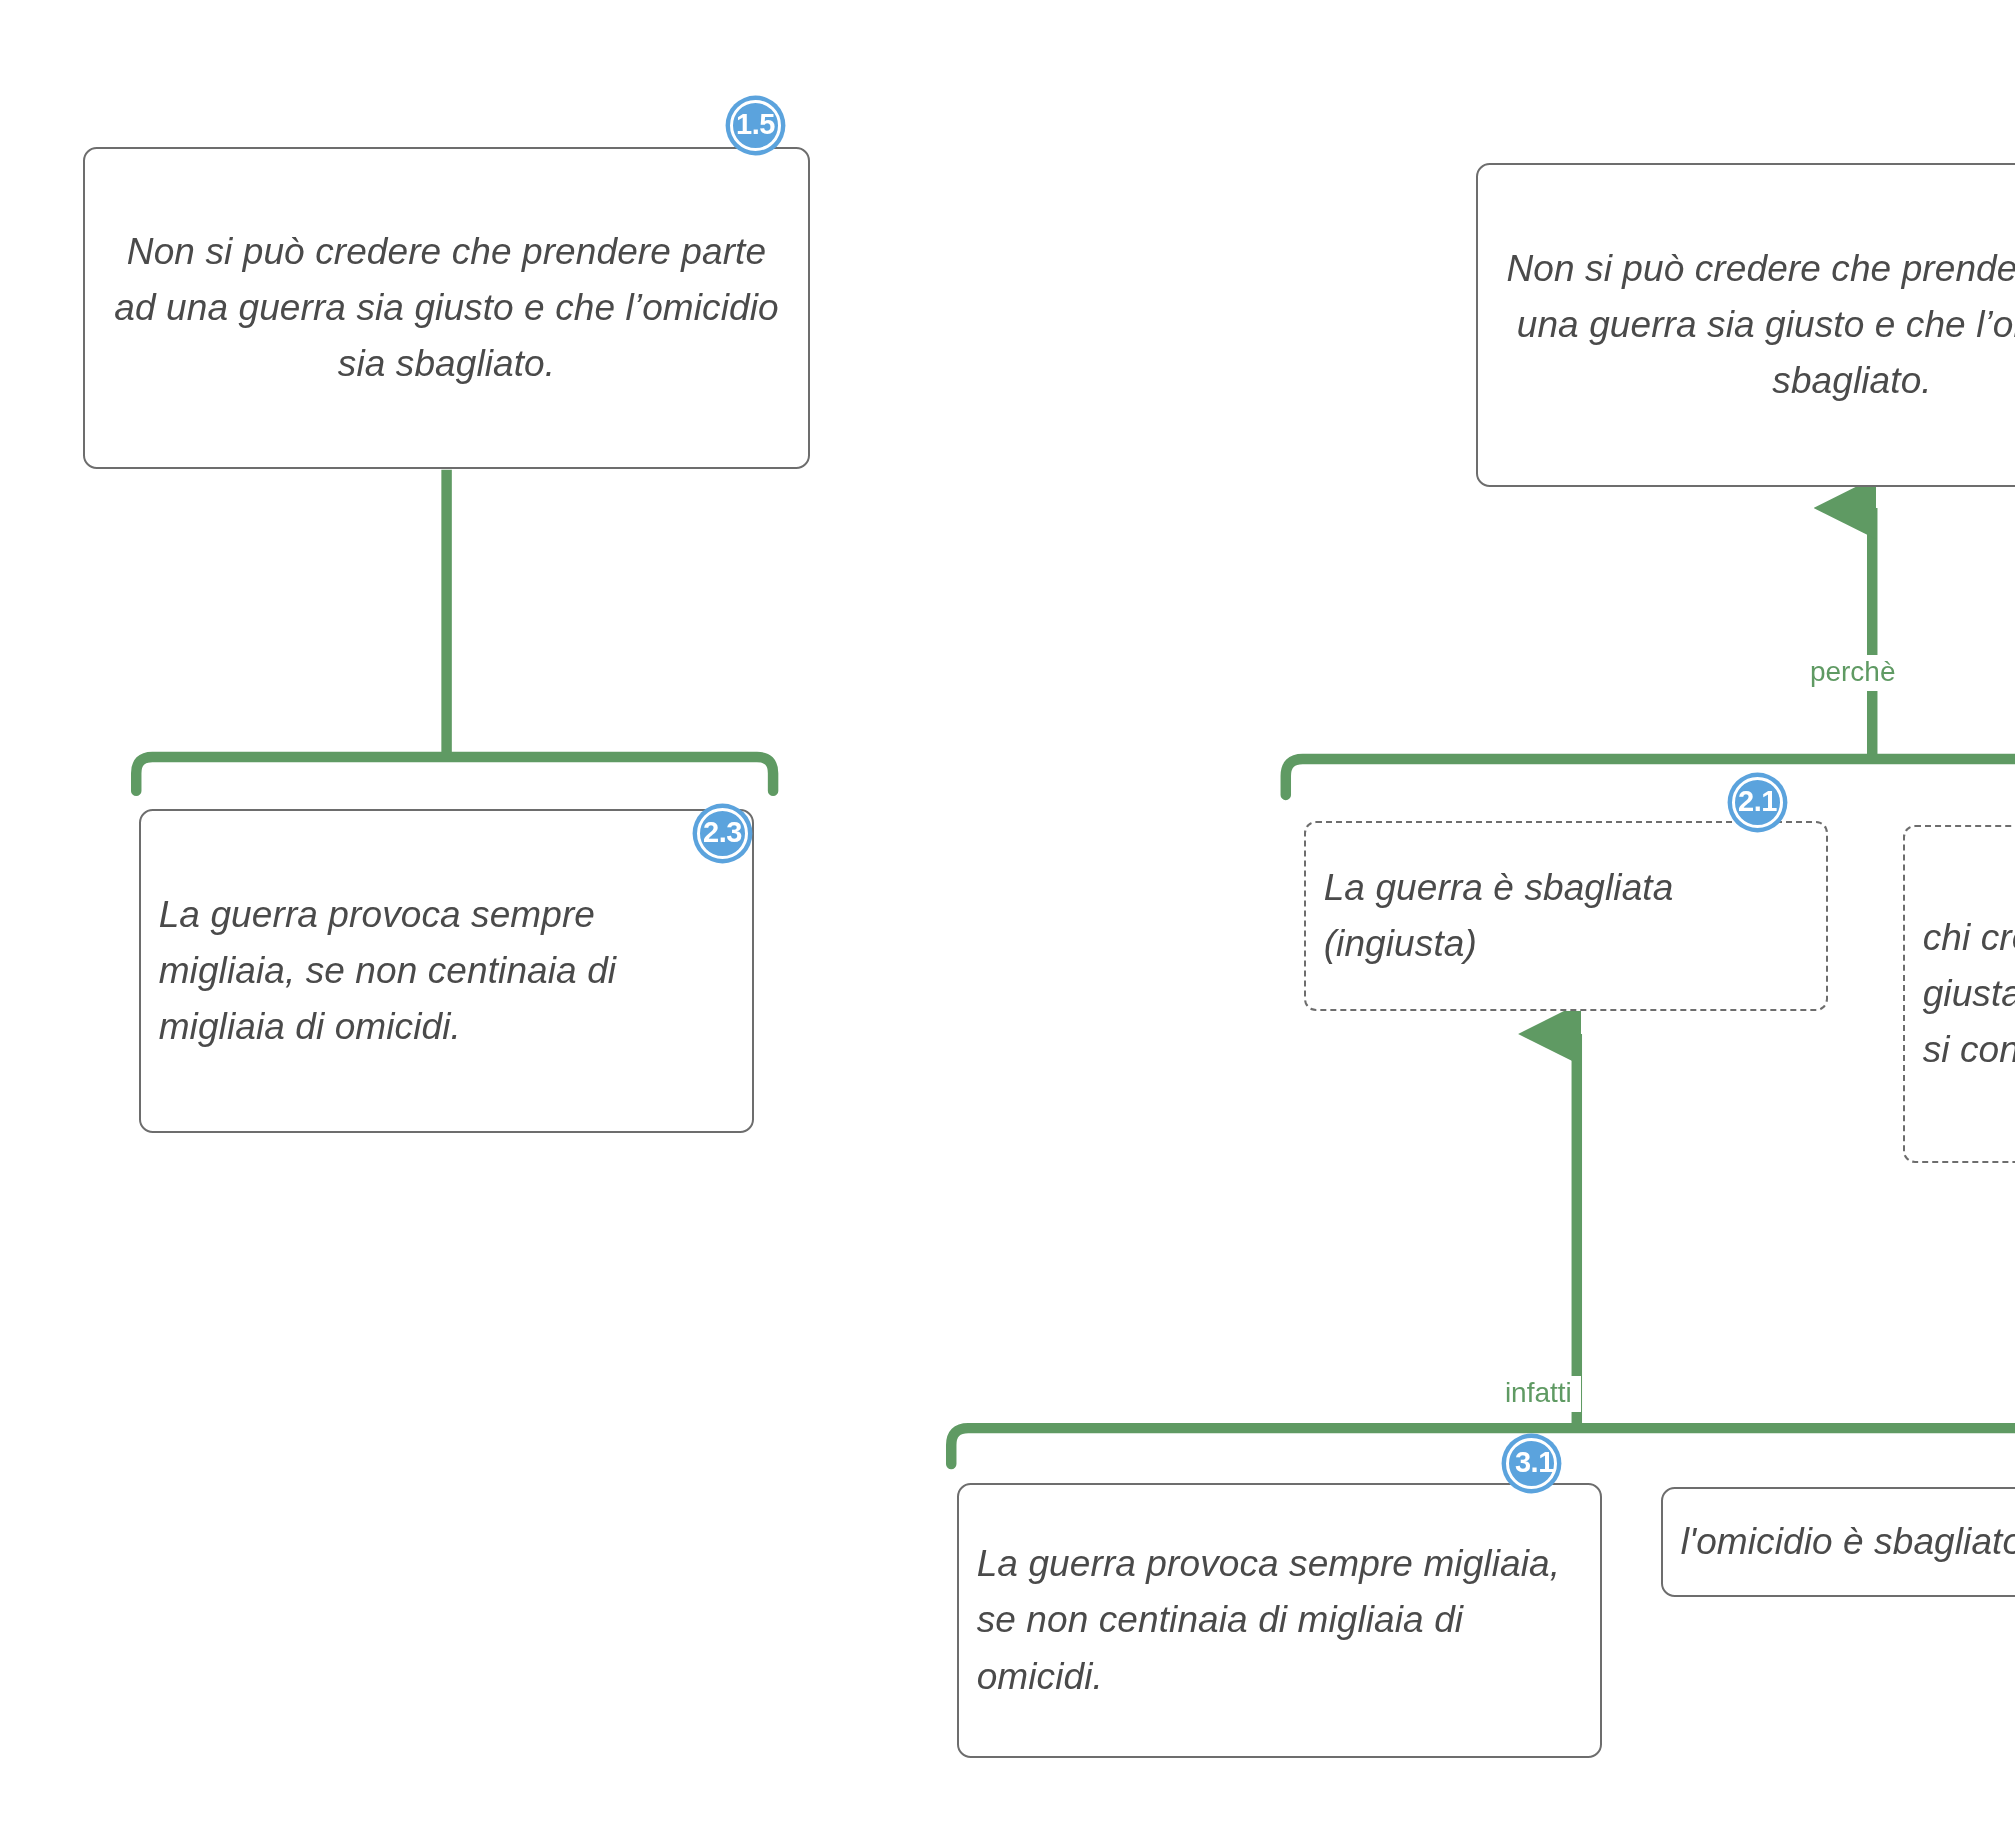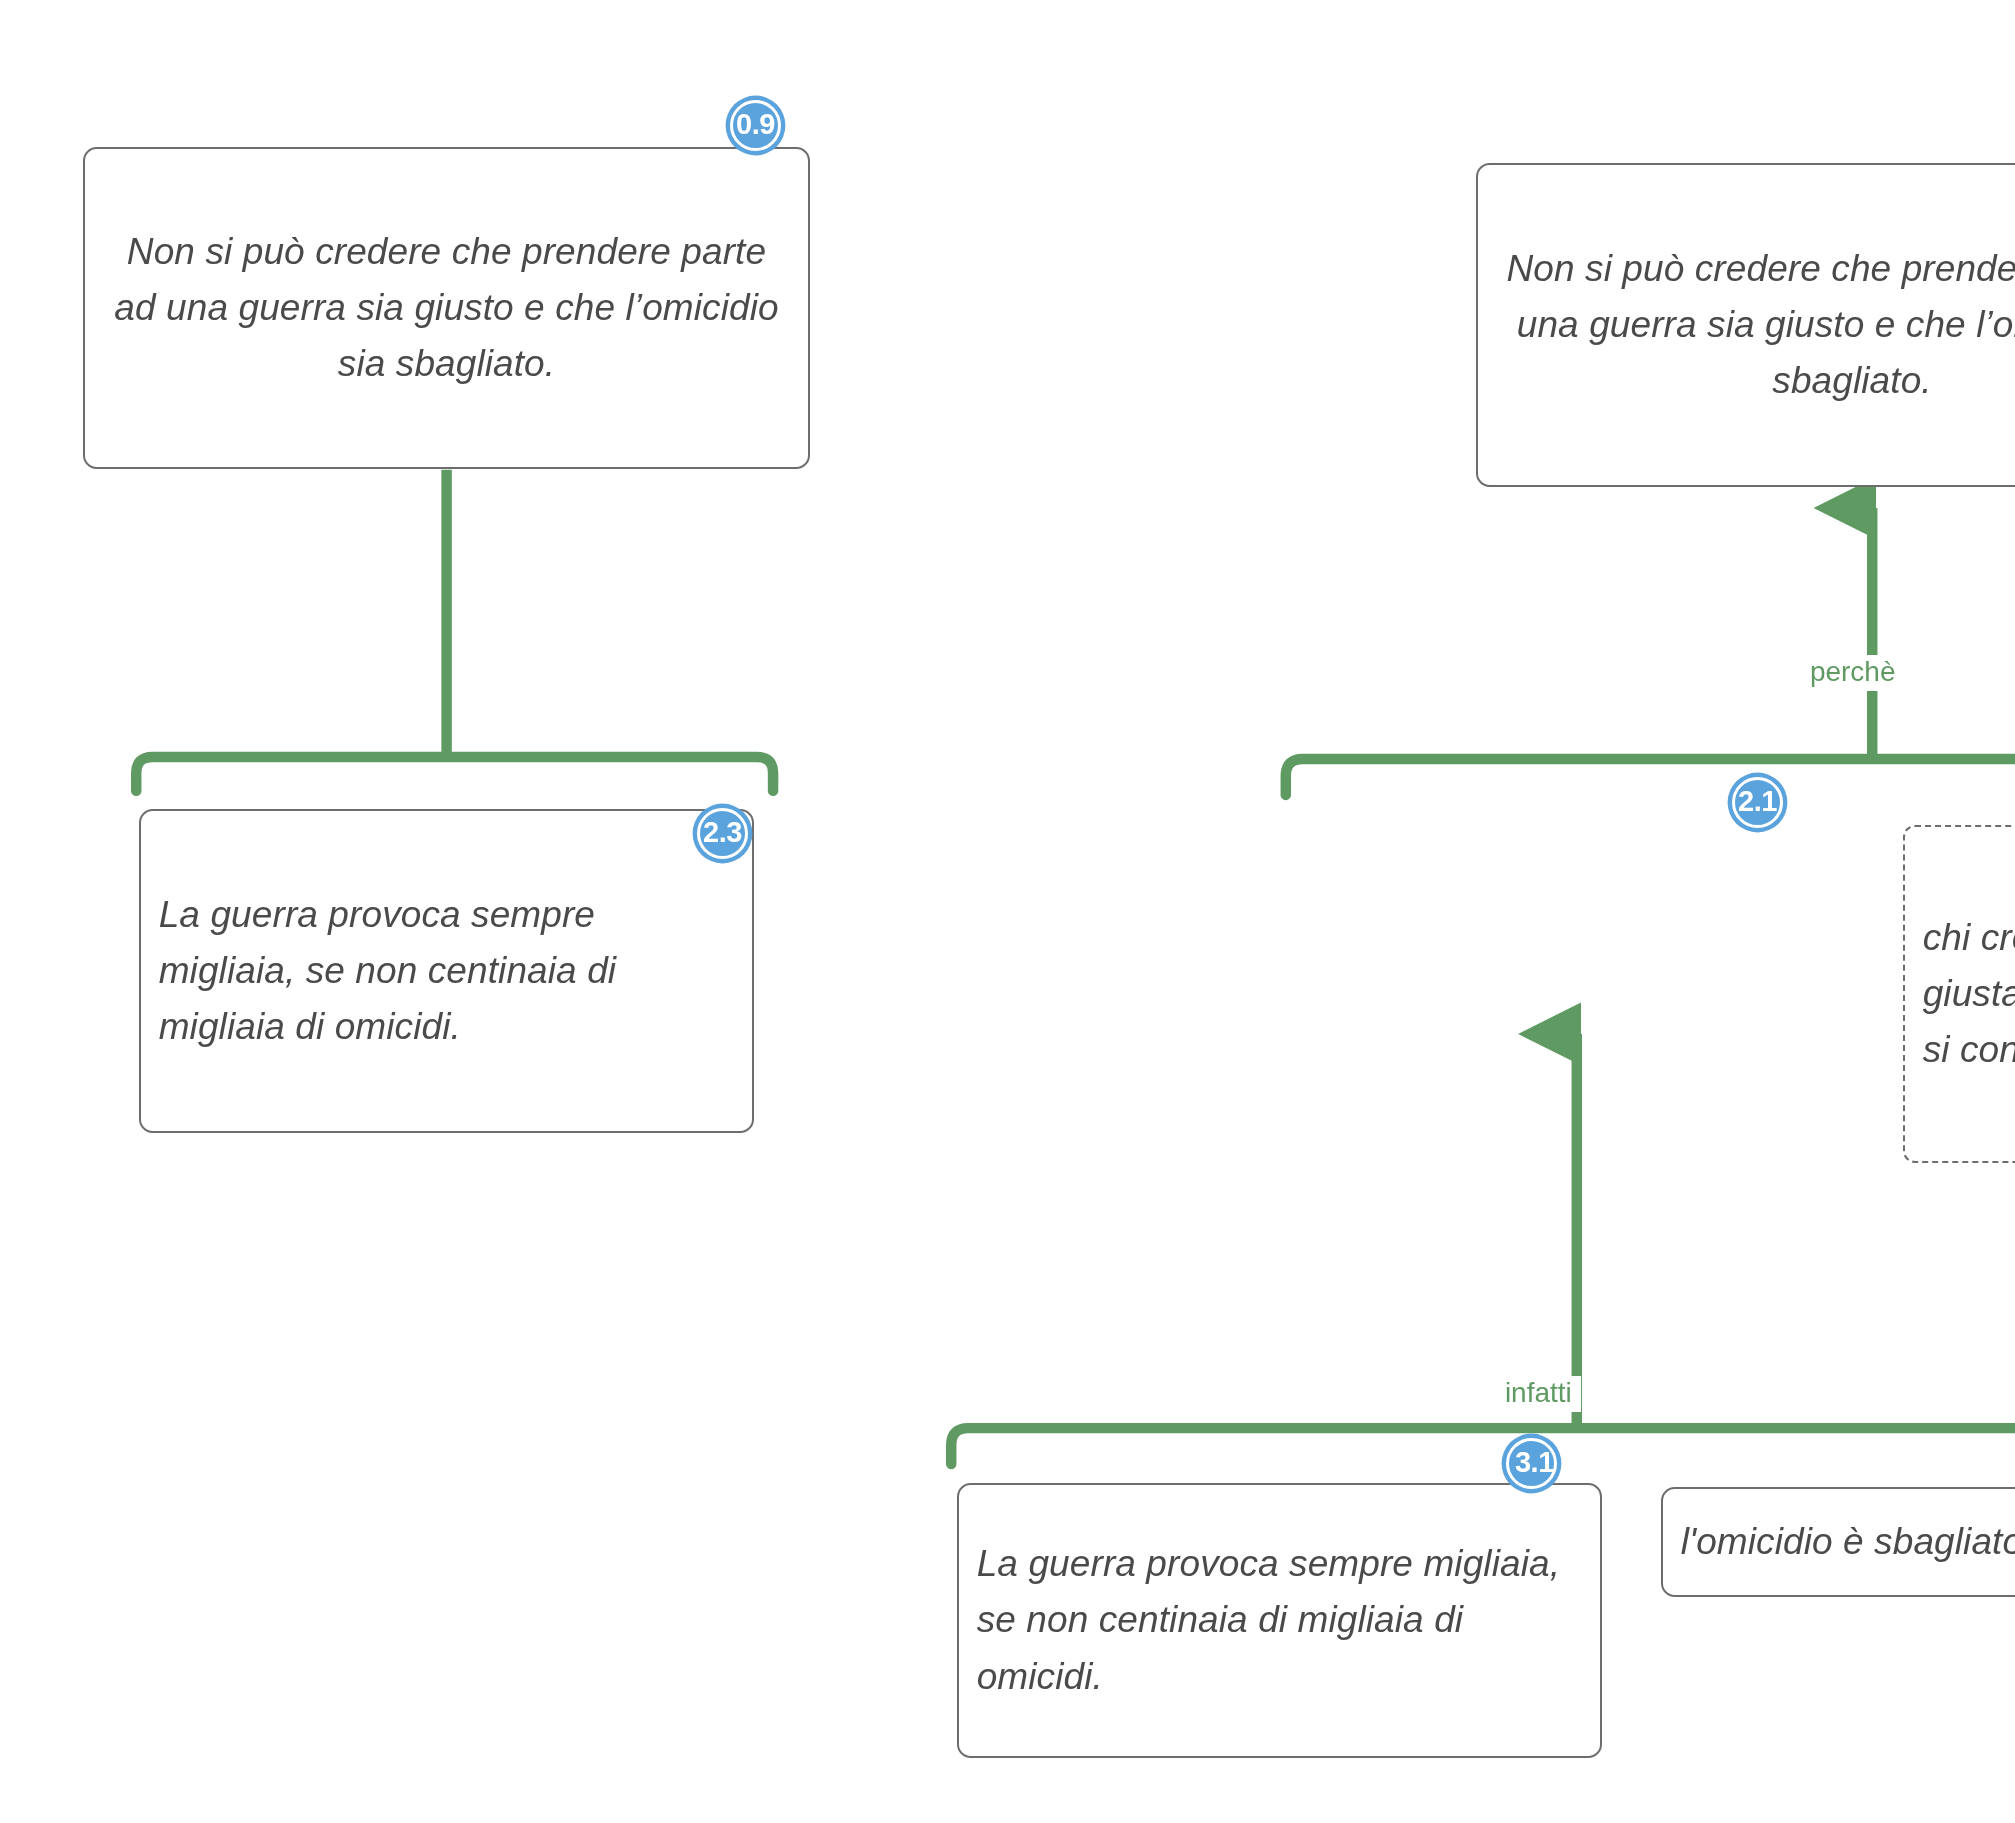--- a/index.html
+++ b/index.html
@@ -119,34 +119,37 @@
   </svg>
 
   <div class="edge-label" style="left:1801px; top:655px;">perchè</div>
 
   <div class="edge-label" style="left:1496px; top:1376px;">infatti</div>
 
   <div class="node solid" style="left:83px; top:147px; width:727px; height:322px;">
     <div class="node-text center pad-c">Non si può credere che prendere parte ad una guerra sia giusto e che l’omicidio sia sbagliato.</div>
   </div>
   <div class="badge" style="left:730px; top:100px;">
-    <span>0.9</span>
+    <span>1.5</span>
   </div>
 
   <div class="node solid" style="left:139px; top:809px; width:615px; height:324px;">
     <div class="node-text left pad-l">La guerra provoca sempre migliaia, se non centinaia di migliaia di omicidi.</div>
   </div>
   <div class="badge" style="left:673px; top:808px;margin-left:24px;">
     <span>2.3</span>
   </div>
 
   <div class="node solid" style="left:1476px; top:163px; width:752px; height:324px;">
     <div class="node-text center pad-c">Non si può credere che prendere parte ad una guerra sia giusto e che l’omicidio sia sbagliato.</div>
   </div>
 
+  <div class="node dashed" style="left:1304px; top:821px; width:524px; height:190px;">
+    <div class="node-text left pad-l">La guerra è sbagliata (ingiusta)</div>
+  </div>
   <div class="badge" style="left:1732px; top:777px;">
     <span>2.1</span>
   </div>
 
   <div class="node dashed" style="left:1903px; top:825px; width:523px; height:338px;">
     <div class="node-text left pad-l">chi crede che la guerra è giusta e l'omicidio sbagliato si contraddice</div>
   </div>
 
   <div class="node solid" style="left:957px; top:1483px; width:645px; height:275px;">
     <div class="node-text left pad-l">La guerra provoca sempre migliaia, se non centinaia di migliaia di omicidi.</div>

